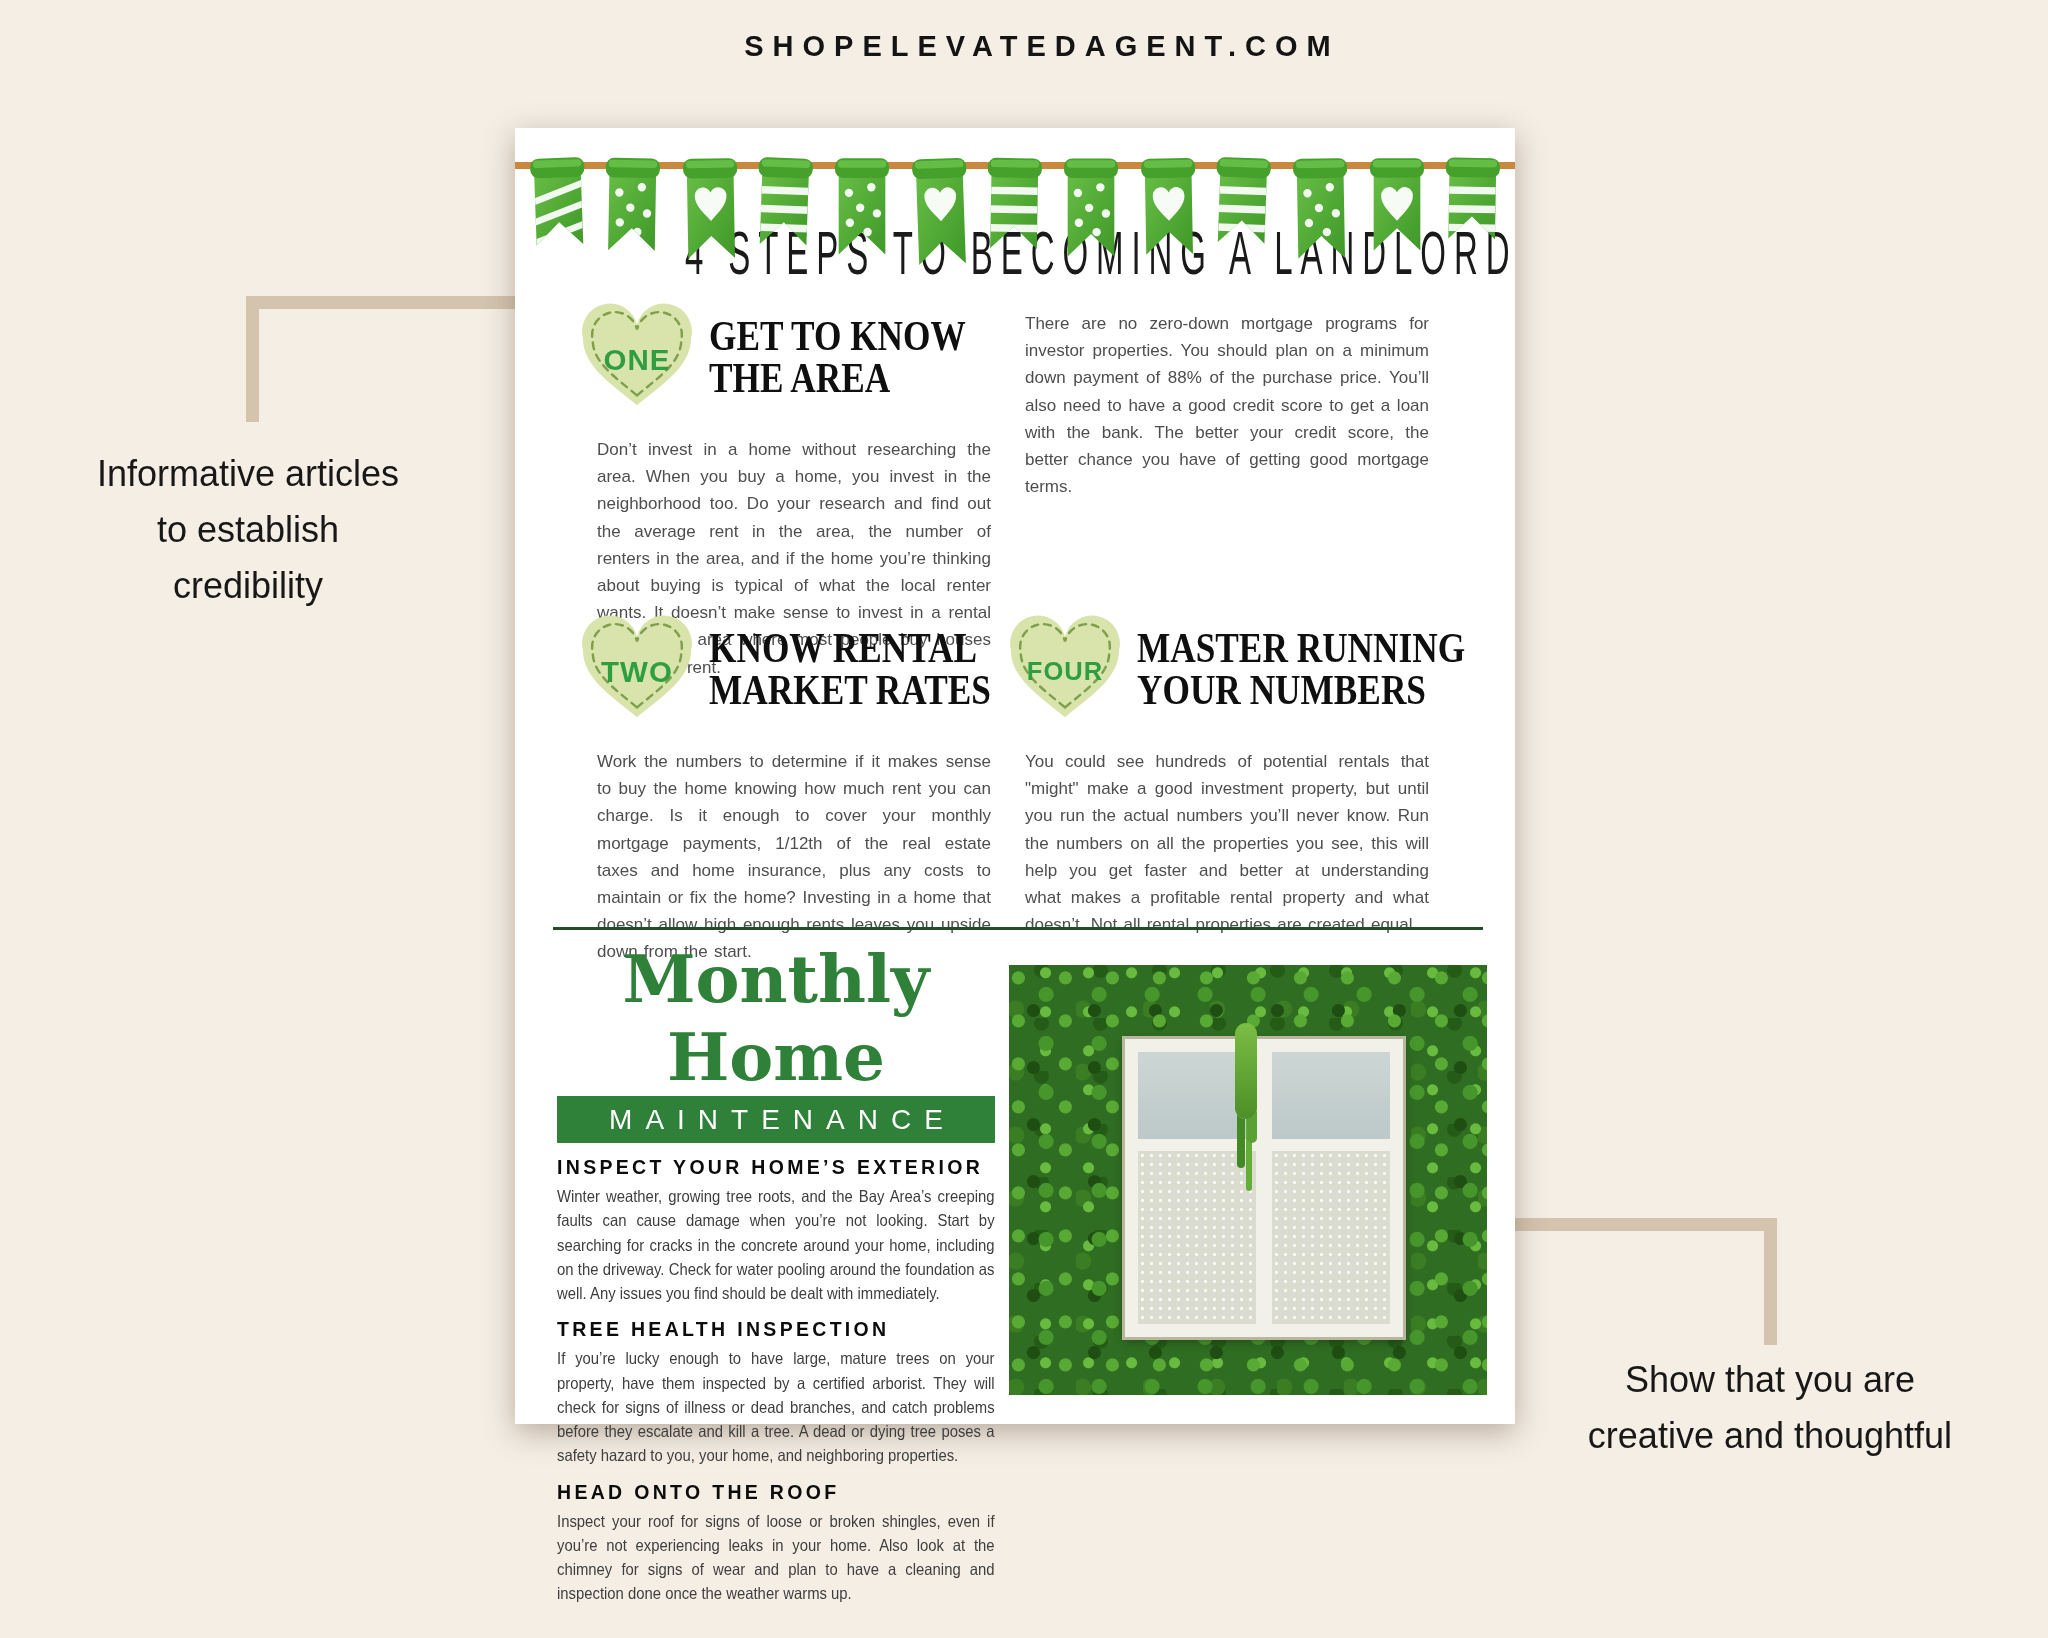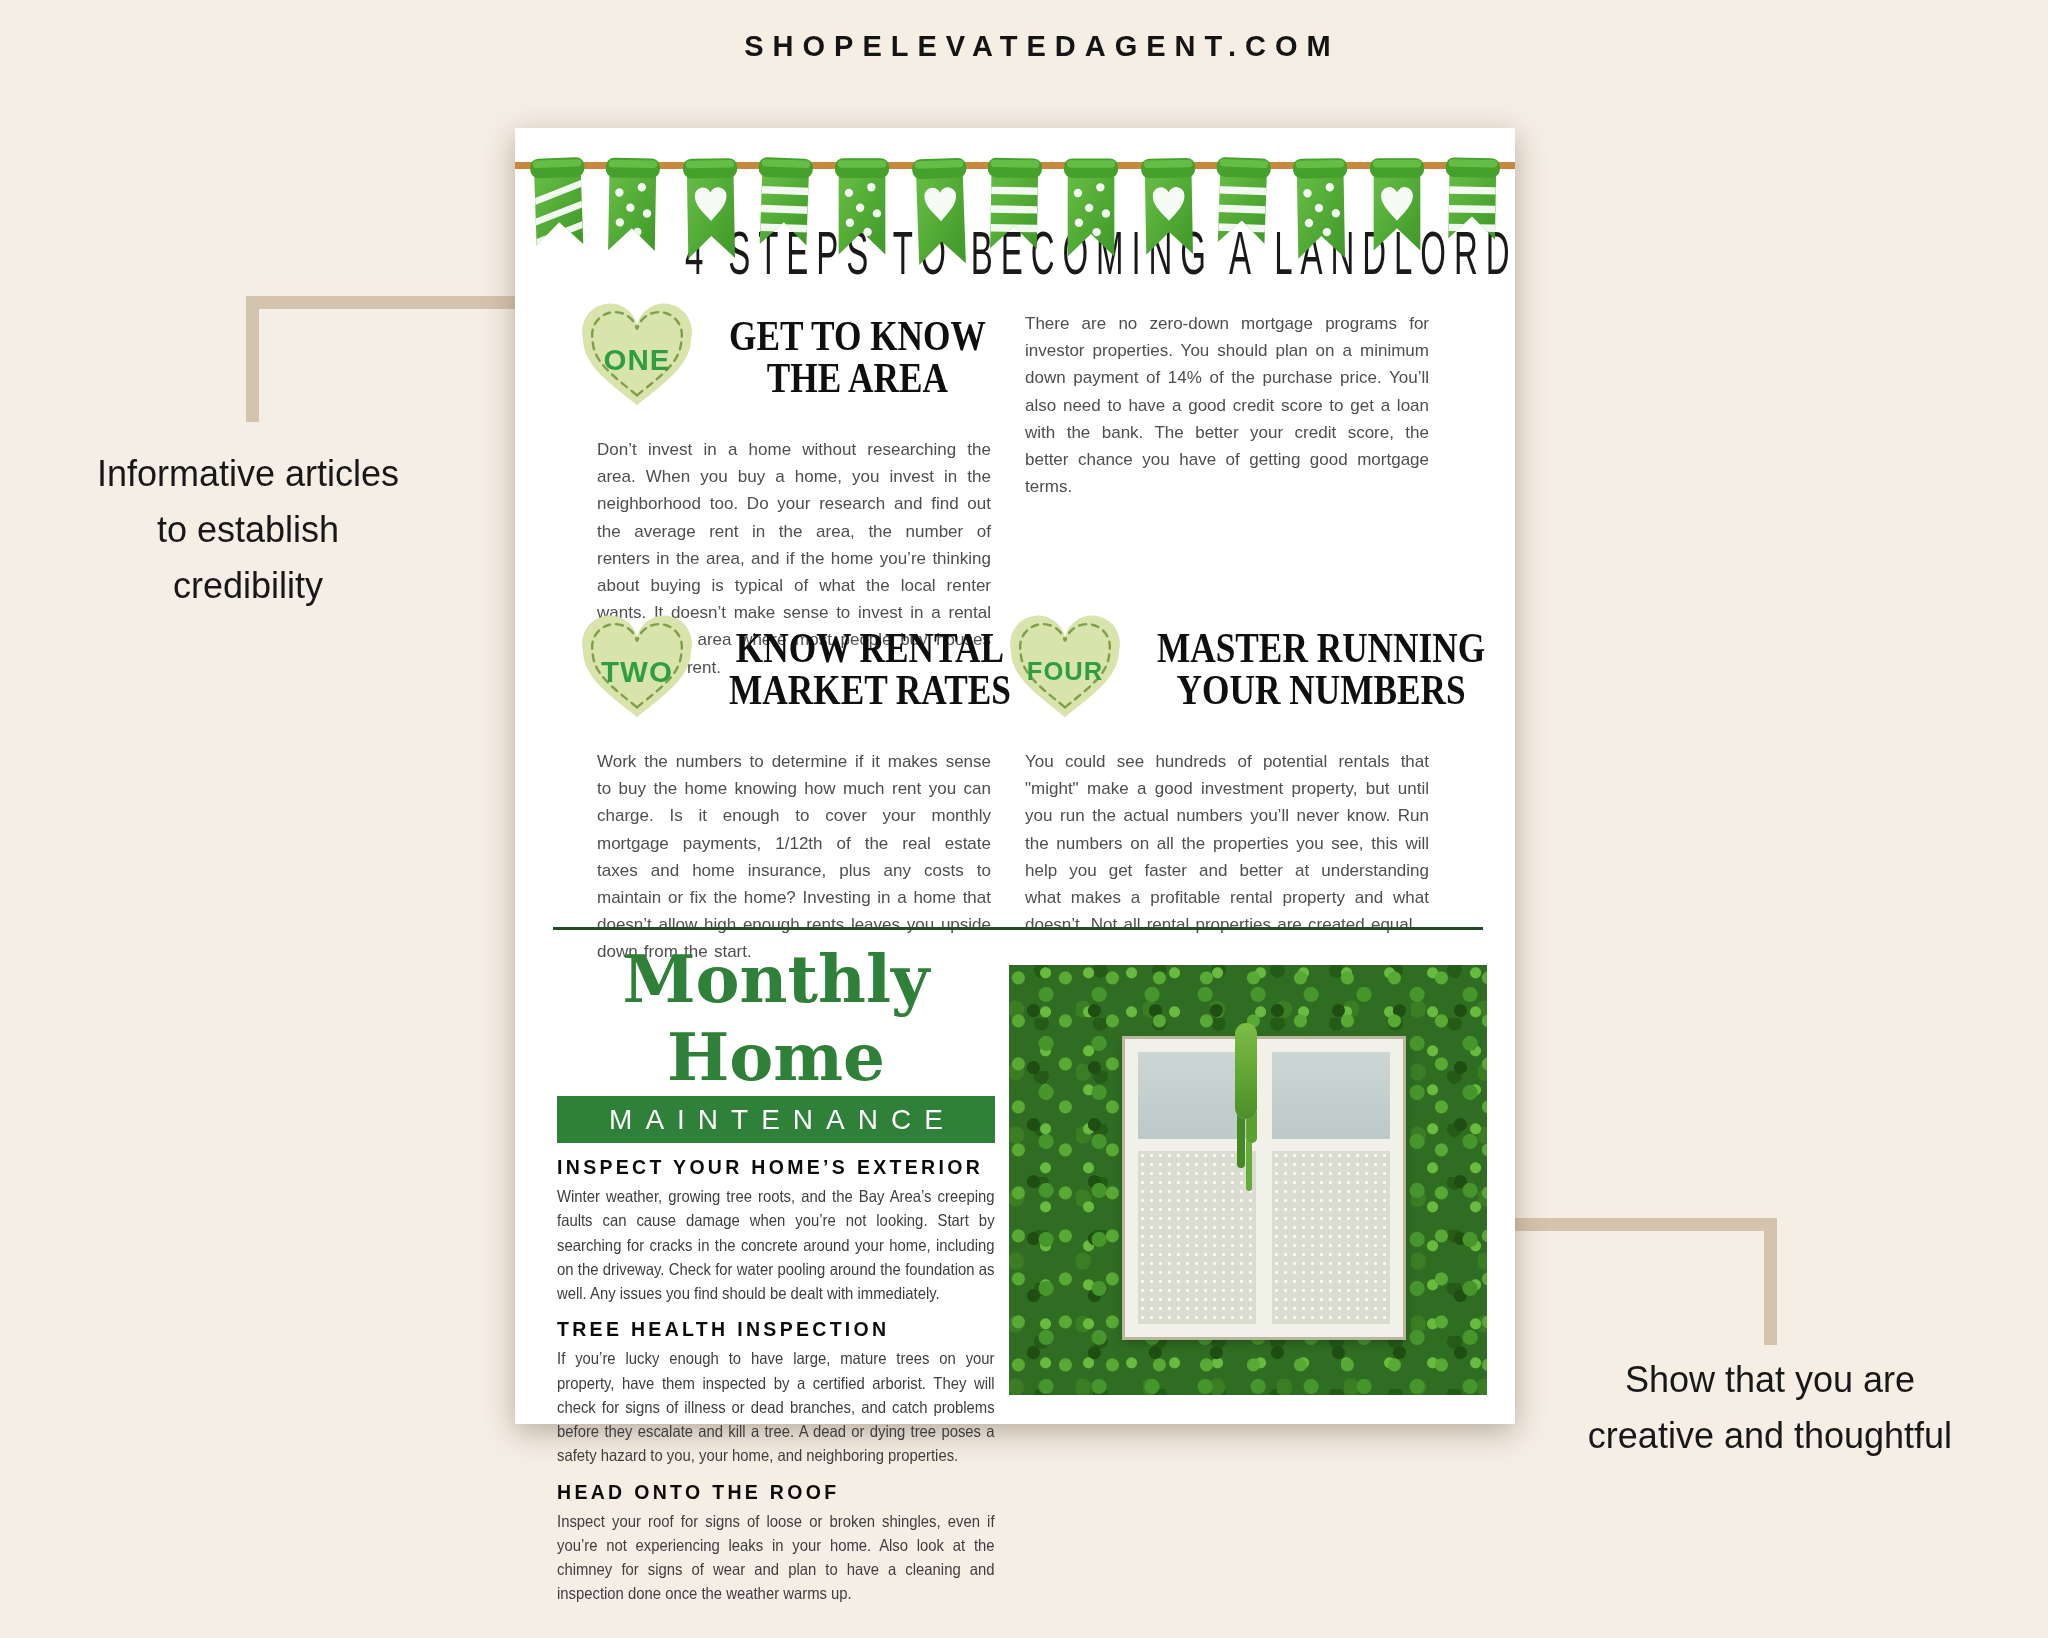--- a/index.html
+++ b/index.html
@@ -27,21 +27,21 @@
     font-family:"Liberation Sans",sans-serif;font-weight:400;font-size:50px;
     letter-spacing:12px;color:#1a1a1a;transform:scale(.66,1.22);transform-origin:center;
     white-space:nowrap;}
 
   
   .step{position:absolute;}
   .step-1{left:58px;top:166px;width:418px;}
   .step-3{left:486px;top:166px;width:436px;}
   .step-2{left:58px;top:478px;width:418px;}
   .step-4{left:486px;top:478px;width:436px;}
-  .step-head{display:flex;align-items:center;gap:28px;height:126px;text-align:center;}
+  .step-head{display:flex;align-items:center;gap:8px;height:126px;}
   .heart-svg{width:128px;height:116px;flex:0 0 auto;}
   .step-title{font-family:"Liberation Serif",serif;font-weight:700;font-size:43px;
     line-height:.98;color:#0f0f0f;transform:scaleX(.82);transform-origin:left center;
     white-space:nowrap;}
   .step-body{margin:16px 0 0 24px;font-size:17px;line-height:1.6;text-align:justify;
     color:var(--body-gray,#4e4e4e);word-spacing:1.5px;}
   .step-3 .step-body,.step-4 .step-body{width:404px;}
 
   
   .divider{position:absolute;left:38px;right:32px;top:799px;height:3px;
@@ -400,21 +400,21 @@
         </svg>
         <div class="step-title">
           <div>GET TO KNOW</div>
           <div>THE AREA</div>
         </div>
       </div>
       <div class="step-body">Don’t invest in a home without researching the area. When you buy a home, you invest in the neighborhood too. Do your research and find out the average rent in the area, the number of renters in the area, and if the home you’re thinking about buying is typical of what the local renter wants. It doesn’t make sense to invest in a rental home in an area where most people buy houses rather than rent.</div>
     </div>
 
     <div class="step step-3">
-      <div class="step-body">There are no zero-down mortgage programs for investor properties. You should plan on a minimum down payment of 14% of the purchase price. You’ll also need to have a good credit score to get a loan with the bank. The better your credit score, the better chance you have of getting good mortgage terms.</div>
+      <div class="step-body">There are no zero-down mortgage programs for investor properties. You should plan on a minimum down payment of 88% of the purchase price. You’ll also need to have a good credit score to get a loan with the bank. The better your credit score, the better chance you have of getting good mortgage terms.</div>
     </div>
 
     <div class="step step-2">
       <div class="step-head">
         <svg class="heart-svg" viewBox="0 0 130 118">
           <path d="M65 108 C38 86 10 68 10 40 A26 26 0 0 1 65 26 A26 26 0 0 1 120 40 C120 68 92 86 65 108 Z" fill="var(--heart-fill,#d8e4ac)"></path>
           <path d="M65 98 C42 79 20 64 20 42 A20.5 20.5 0 0 1 65 31 A20.5 20.5 0 0 1 110 42 C110 64 88 79 65 98 Z" fill="none" stroke="var(--heart-stitch,#7fa04a)" stroke-width="2.5" stroke-dasharray="7 6" stroke-linecap="round"></path>
           <text x="65" y="72" text-anchor="middle" font-size="30" font-weight="bold" letter-spacing="1" fill="var(--heart-number,#2f9e41)" font-family="Liberation Sans, sans-serif">TWO</text>
         </svg>
         <div class="step-title">

